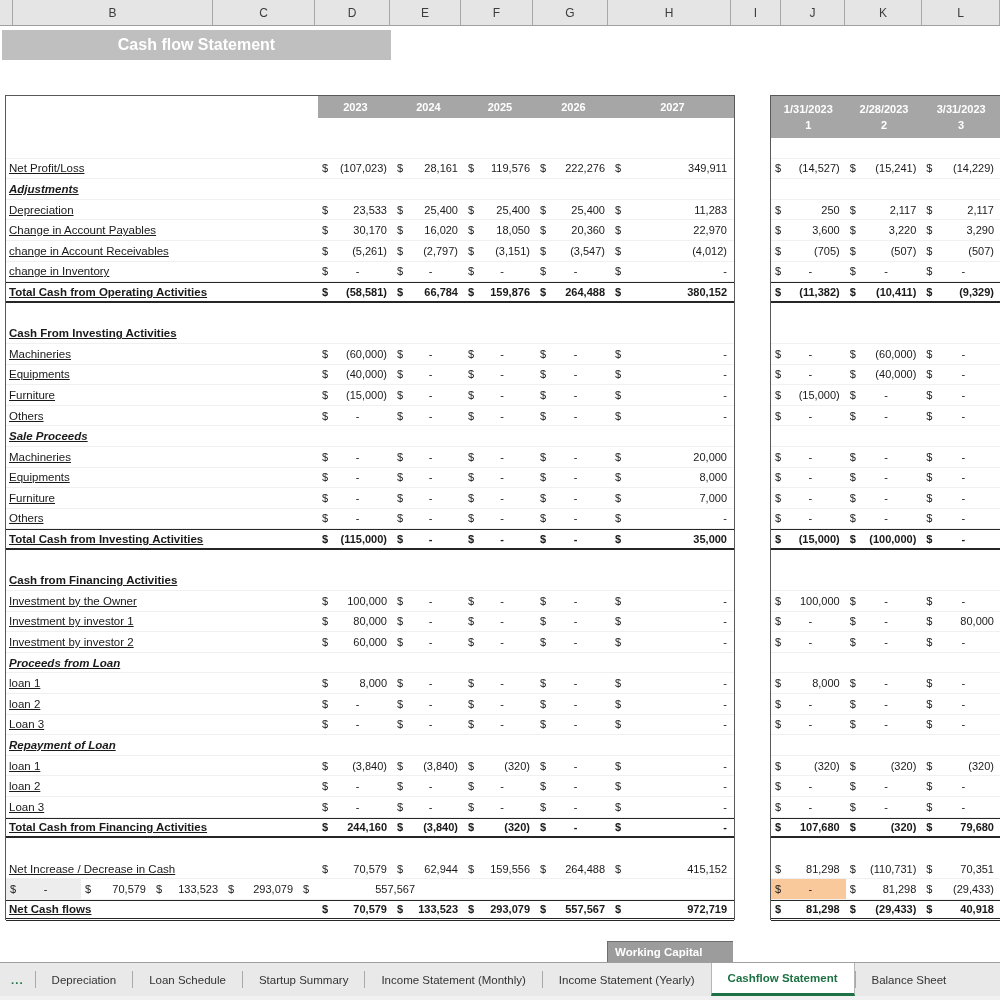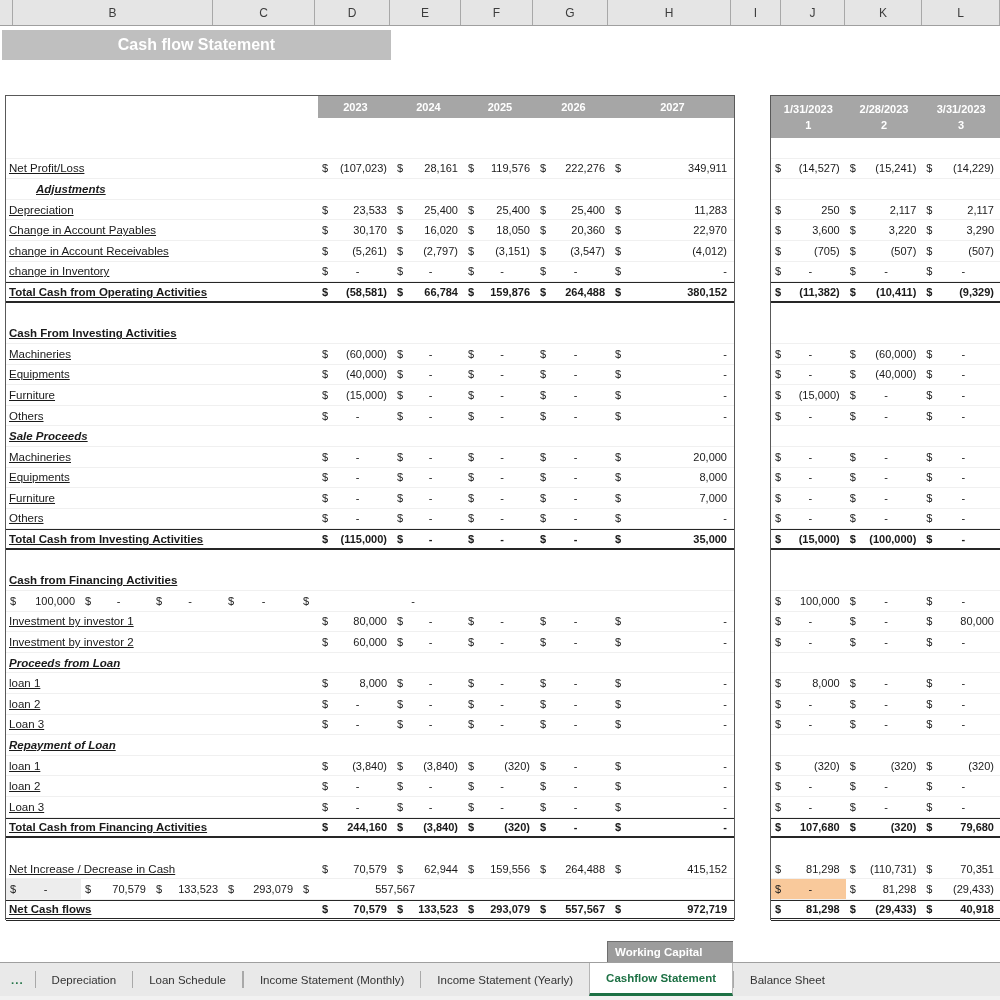--- a/index.html
+++ b/index.html
@@ -135,21 +135,21 @@
           <div class="mcell" style="width: 75px;">
             <span class="cur">$</span>
             <span class="val">222,276</span>
           </div>
           <div class="mcell wide" style="width: 123px;">
             <span class="cur">$</span>
             <span class="val">349,911</span>
           </div>
         </div>
         <div class="trow sub" style="height: 20.6px;">
-          <div class="rlabel" style="width: 312px; margin-left: 27px;">Adjustments</div>
+          <div class="rlabel" style="width: 312px;">Adjustments</div>
           <div class="mcell" style="width: 75px;"></div>
           <div class="mcell" style="width: 71px;"></div>
           <div class="mcell" style="width: 72px;"></div>
           <div class="mcell" style="width: 75px;"></div>
           <div class="mcell wide" style="width: 123px;"></div>
         </div>
         <div class="trow item" style="height: 20.6px;">
           <div class="rlabel" style="width: 312px;">Depreciation</div>
           <div class="mcell" style="width: 75px;">
             <span class="cur">$</span>
@@ -505,20 +505,21 @@
         </div>
         <div class="trow section" style="height: 20.6px;">
           <div class="rlabel" style="width: 312px;">Cash from Financing Activities</div>
           <div class="mcell" style="width: 75px;"></div>
           <div class="mcell" style="width: 71px;"></div>
           <div class="mcell" style="width: 72px;"></div>
           <div class="mcell" style="width: 75px;"></div>
           <div class="mcell wide" style="width: 123px;"></div>
         </div>
         <div class="trow item" style="height: 20.6px;">
+          <div class="rlabel" style="width: 312px;">Investment by the Owner</div>
           <div class="mcell" style="width: 75px;">
             <span class="cur">$</span>
             <span class="val">100,000</span>
           </div>
           <div class="mcell" style="width: 71px;">
             <span class="cur">$</span>
             <span class="val dash">-</span>
           </div>
           <div class="mcell" style="width: 72px;">
             <span class="cur">$</span>
@@ -1298,20 +1299,21 @@
 
   <div id="working-capital">Working Capital</div>
 
   <div id="tab-bar">
       <div class="tab overflow">...</div>
       <div class="tabdiv"></div>
       <div class="tab">Depreciation</div>
       <div class="tabdiv"></div>
       <div class="tab">Loan Schedule</div>
       <div class="tabdiv"></div>
+      <div class="tab">Startup Summary</div>
       <div class="tabdiv"></div>
       <div class="tab">Income Statement (Monthly)</div>
       <div class="tabdiv"></div>
       <div class="tab">Income Statement (Yearly)</div>
       <div class="tab active">Cashflow Statement</div>
       <div class="tabdiv"></div>
       <div class="tab">Balance Sheet</div>
     </div>
 
   <div id="status-strip"></div>

